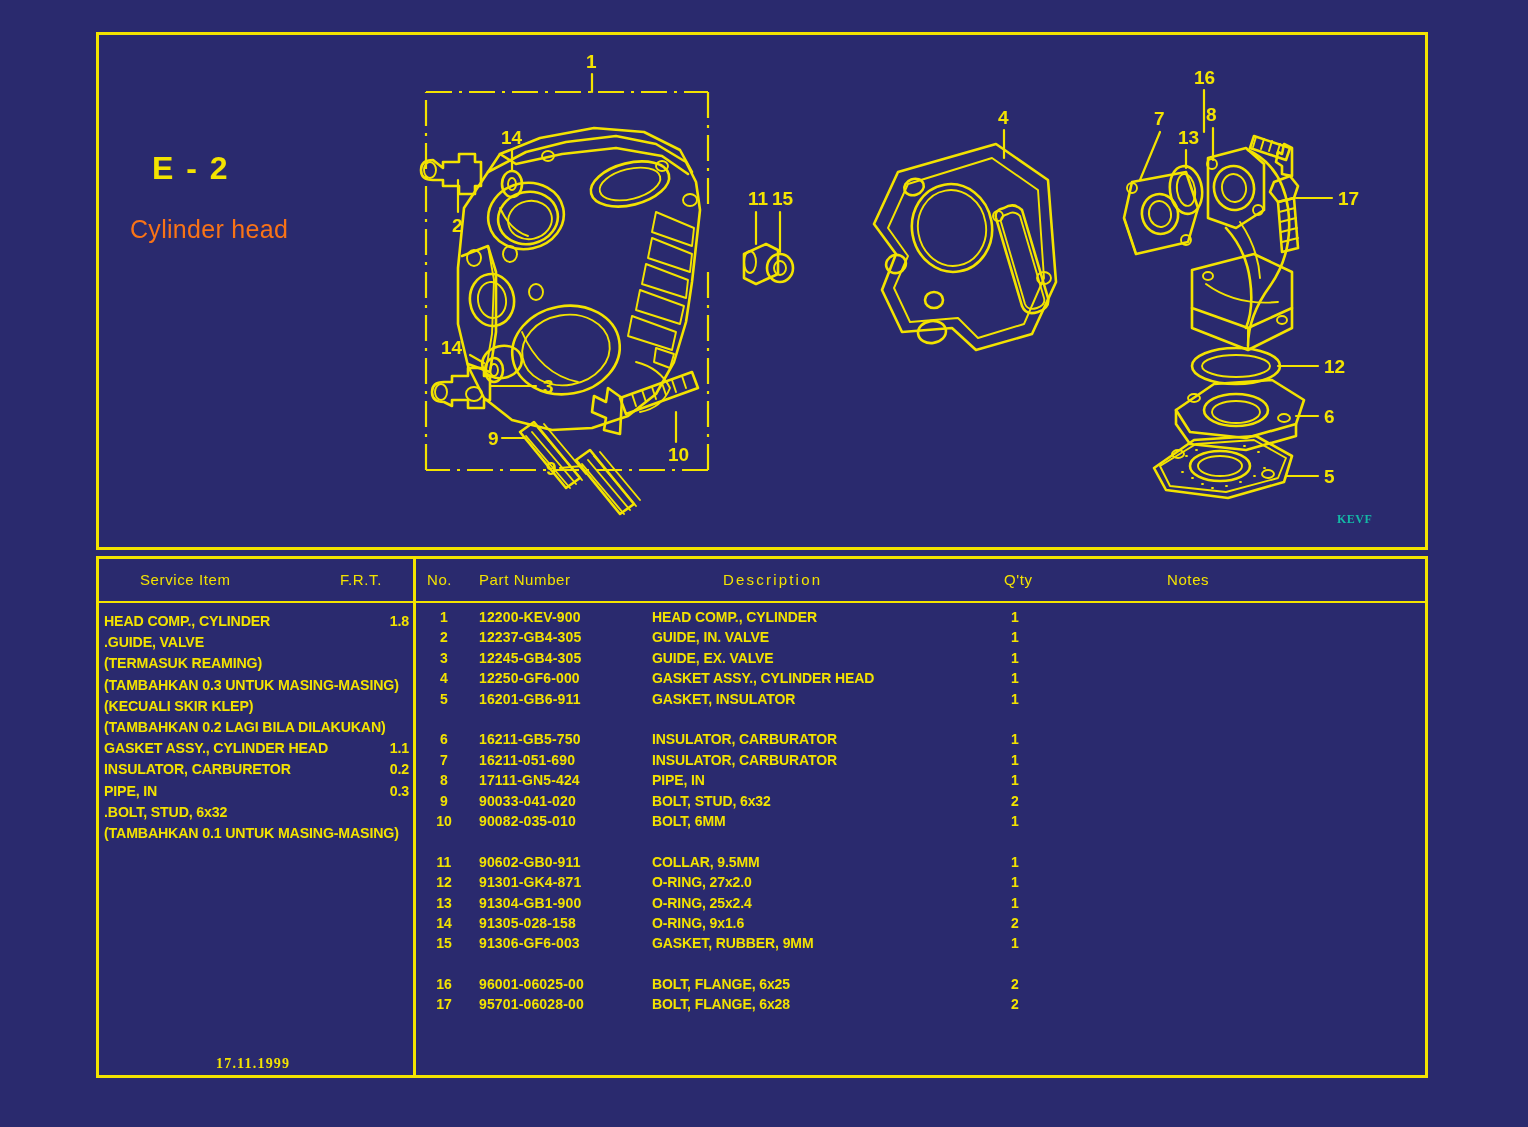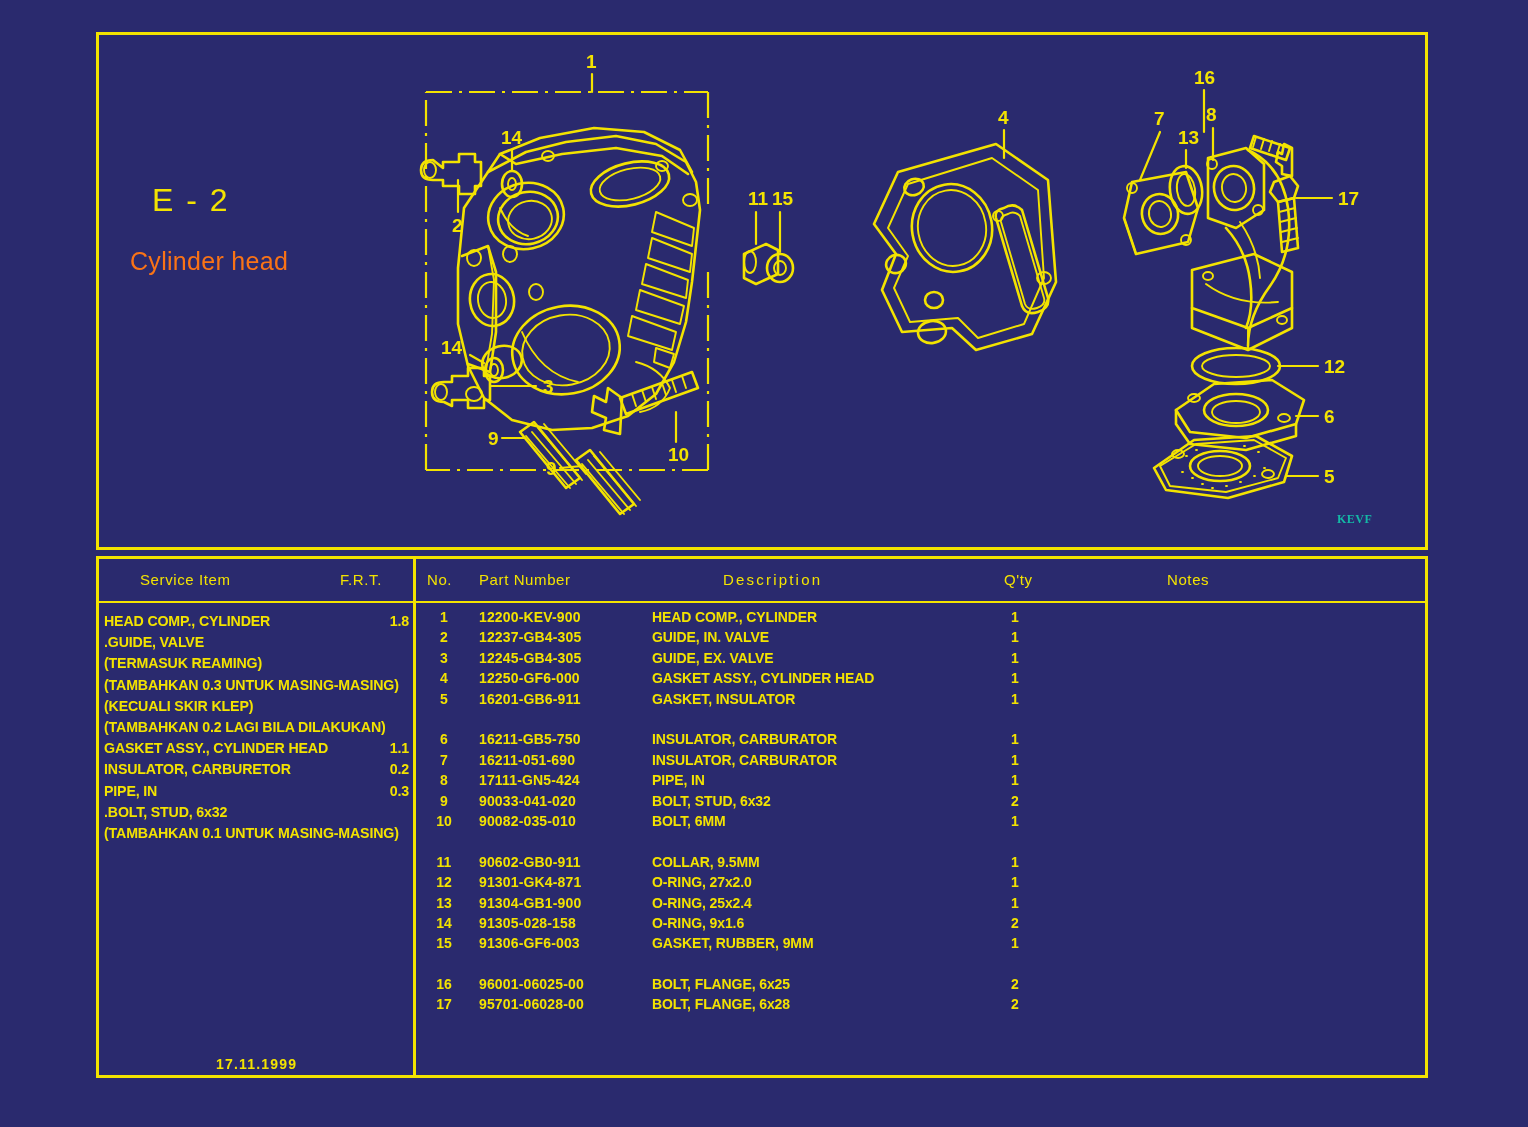--- a/index.html
+++ b/index.html
@@ -18,22 +18,22 @@
     position:absolute;
     border:3px solid #f3e300;
     box-sizing:border-box;
   }
   #diagram-frame{left:96px;top:32px;width:1332px;height:518px;}
   #table-frame{left:96px;top:556px;width:1332px;height:522px;}
 
   
   #title-block{position:absolute;left:130px;top:150px;width:300px;}
   #page-code{
-    font-size:32px;font-weight:normal;color:#f3e300;
-    letter-spacing:2px;margin-left:22px;margin-top:32px;
+    font-size:32px;font-weight:bold;color:#f3e300;
+    letter-spacing:2px;margin-left:22px;
   }
   #page-title{
     font-size:25px;color:#f97316;margin-top:28px;margin-left:0px;
     letter-spacing:.3px;
   }
 
   
   #watermark{
     position:absolute;left:1337px;top:512px;
     font-family:"Liberation Serif",serif;
@@ -83,21 +83,21 @@
   .part-row{position:relative;height:20.4px;color:#f3e300;font-size:14px;font-weight:bold;}
   .part-row.gap{height:40.8px;}
   .p-no{position:absolute;left:17px;width:28px;text-align:center;}
   .p-pn{position:absolute;left:66px;letter-spacing:.15px;}
   .p-desc{position:absolute;left:239px;letter-spacing:-.1px;}
   .p-qty{position:absolute;left:590px;width:24px;text-align:center;}
   .p-notes{position:absolute;left:700px;}
 
   #doc-date{
     position:absolute;left:216px;top:1056px;
-    color:#f3e300;font-size:14px;font-weight:bold;letter-spacing:1.2px;
+    color:#f3e300;font-size:14px;font-weight:bold;letter-spacing:1.2px;font-family:Liberation Serif, serif;
   }
 </style>
 </head>
 <body>
 
 <div class="page">
 
   <div class="frame" id="diagram-frame"></div>
 
   <div id="title-block">

